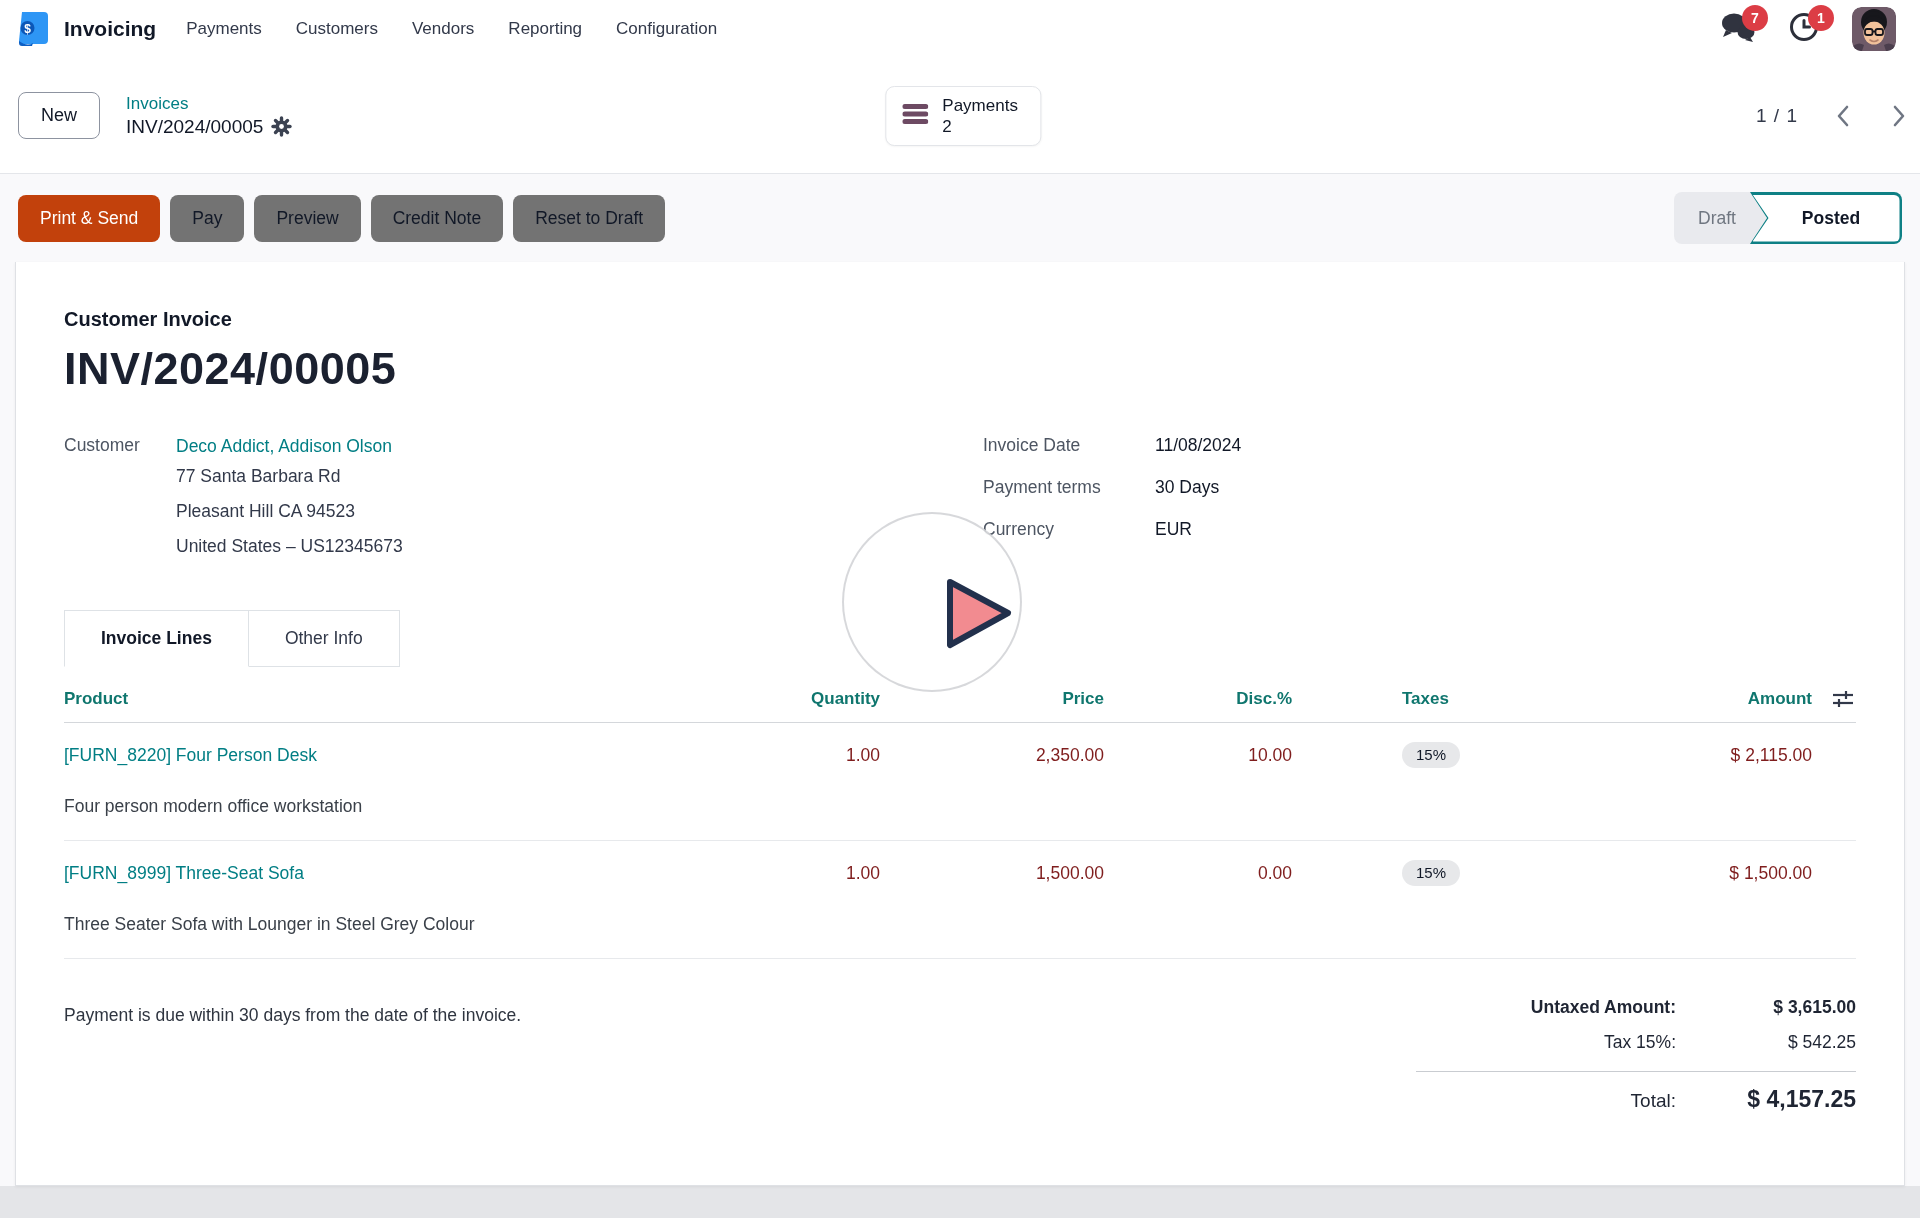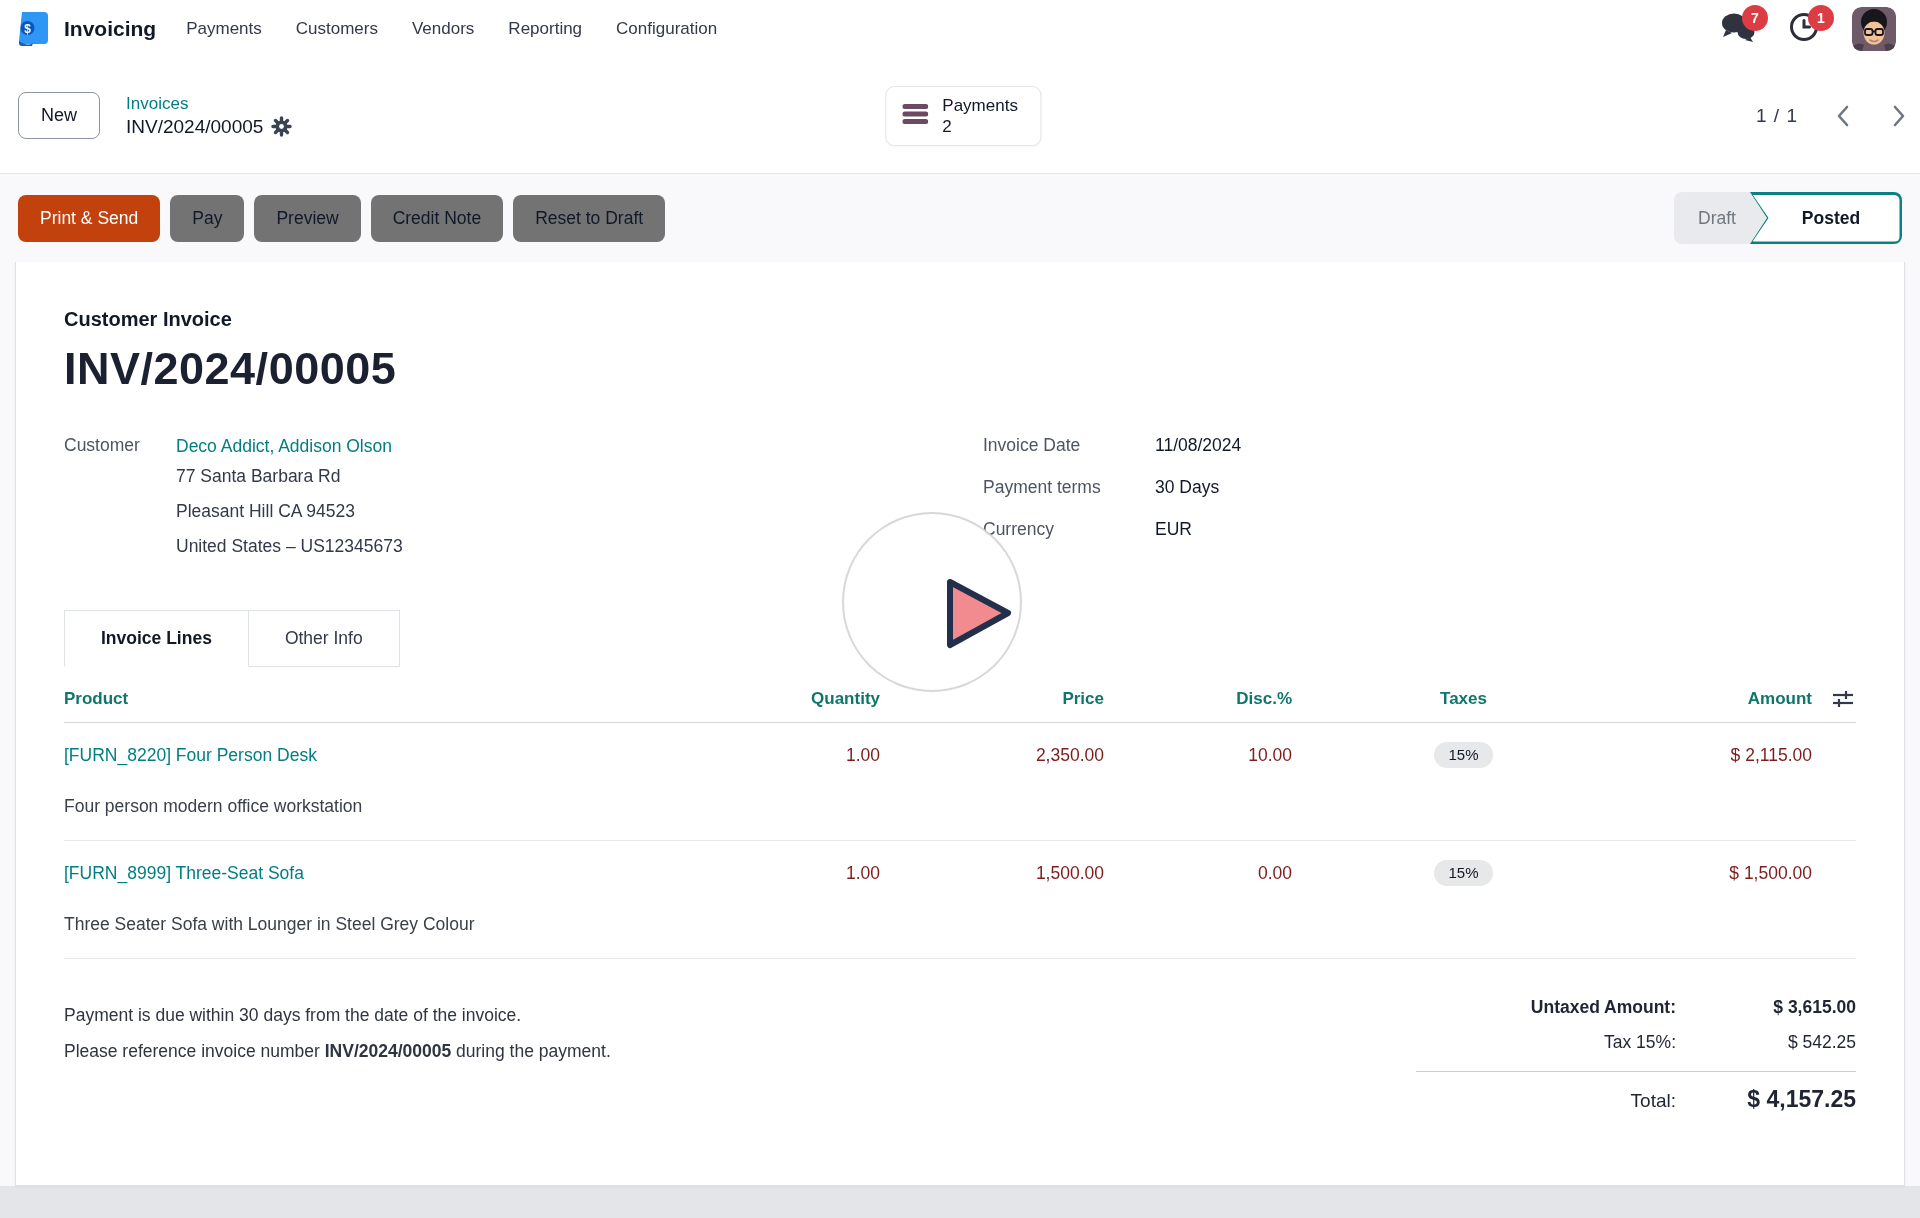--- a/index.html
+++ b/index.html
@@ -125,21 +125,21 @@
   .inv-table { margin-top: 8px; }
   .t-row {
     display: grid;
     grid-template-columns: 610px 206px 224px 188px 233px 287px 1fr;
     align-items: start;
   }
   .t-head { border-bottom: 1px solid #d4d7db; padding: 14px 0 13px; }
   .t-head > div { font-size: 17px; font-weight: 700; color: #0f766e; }
   .t-line { border-bottom: 1px solid #e7e9ec; padding: 19px 0 22px; }
   .col-num { text-align: right; }
-  .col-tax { padding-left: 110px; text-align: center; }
+  .col-tax { padding-left: 110px; text-align: left; }
   .col-icon { display: flex; justify-content: flex-end; align-items: center; padding-right: 2px; }
   .cell-txt { font-size: 17.5px; color: #7f1d1d; line-height: 26px; }
   .prod-link { font-size: 17.5px; line-height: 26px; }
   .prod-desc { font-size: 17.5px; color: #3a4049; margin-top: 26px; line-height: 24px; }
   .tax-pill {
     display: inline-block; background: #e7e8ea; border-radius: 13px;
     font-size: 15px; color: #111827; padding: 4px 14px; line-height: 18px;
   }
 
   
@@ -366,23 +366,20 @@
         <div class="col-num cell-txt">0.00</div>
         <div class="col-tax"><span class="tax-pill">15%</span></div>
         <div class="col-num cell-txt">$ 1,500.00</div>
         <div></div>
       </div>
     </div>
 
     <div class="sheet-footer">
       <div class="terms">
         <div class="terms-line">Payment is due within 30 days from the date of the invoice.</div>
-        <div class="terms-line">
-          <span>Please reference invoice number </span><b>INV/2024/00005</b><span> during the payment.</span>
-        </div>
       </div>
       <div class="totals">
         <div class="total-row">
           <span class="total-label strong">Untaxed Amount:</span>
           <span class="total-value strong">$ 3,615.00</span>
         </div>
         <div class="total-row">
           <span class="total-label">Tax 15%:</span>
           <span class="total-value">$ 542.25</span>
         </div>

